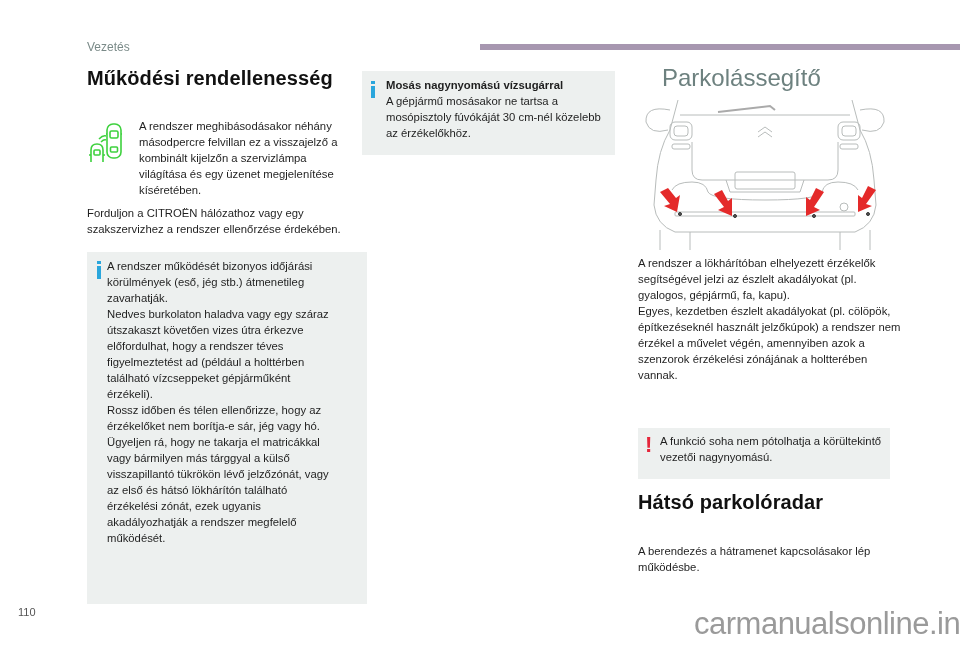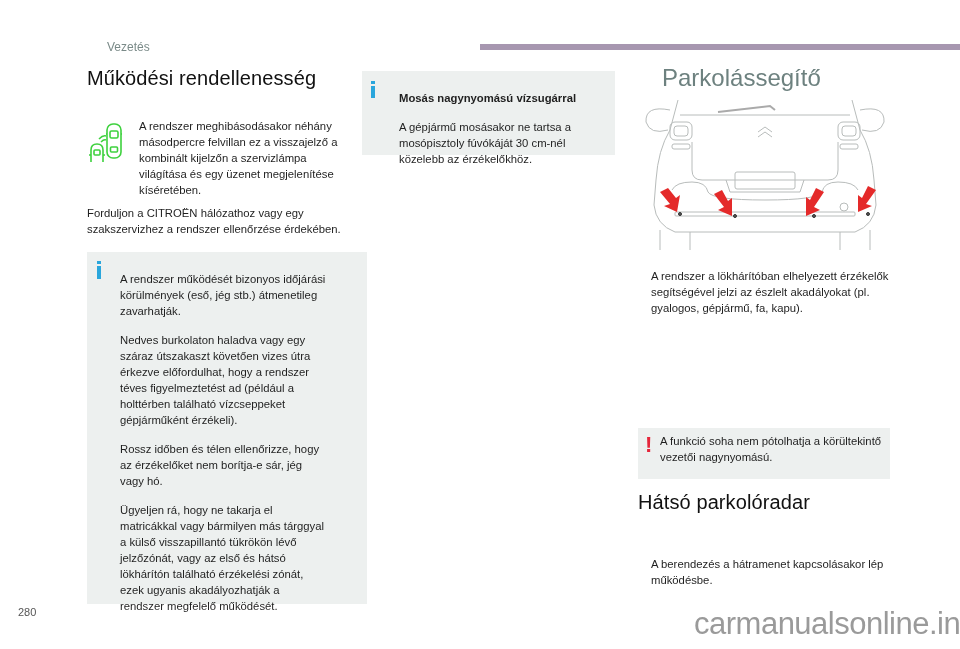--- a/index.html
+++ b/index.html
@@ -1,30 +1,30 @@
 <!DOCTYPE html>
 <html><head>
 <meta charset="utf-8">
 <style>
   html, body { margin:0; padding:0; }
   body { width:960px; height:649px; background:#ffffff; position:relative; overflow:hidden;
          font-family:"Liberation Sans", sans-serif; color:#1a1a1a; }
   .abs { position:absolute; }
-  .section-tag { left:87px; top:40px; font-size:12px; color:#7a8a88;margin-left:20px; }
+  .section-tag { left:87px; top:40px; font-size:12px; color:#7a8a88; }
   .header-bar { left:480px; top:44px; width:480px; height:6px; background:#a797b0; }
-  .h-bold { font-weight:normal; font-size:20px; color:#111; letter-spacing:0.1px; }
+  .h-bold { font-weight:bold; font-size:20px; color:#111; letter-spacing:0.1px; }
   .h-light { font-size:24px; color:#6d817f; font-weight:normal;margin-left:24px; }
   .body-txt { font-size:11.3px; line-height:16px; color:#1f1f1f; }
   .note-box { background:#edf0ef; }
   .info-bar { position:absolute; width:4px; background:#2aa6dc; }
   .info-dot { position:absolute; width:4px; height:3px; background:#2aa6dc; }
   .warn-icon { position:absolute; color:#e5263b; font-weight:bold; font-size:22px; line-height:22px; font-family:"Liberation Sans", sans-serif; }
   .page-num { left:18px; top:606px; font-size:11px; color:#555; }
   .watermark { left:694px; top:606px; font-size:31px; color:#9a9a9a; letter-spacing:-0.5px; font-family:"Liberation Sans", sans-serif; }
-  p { margin:13px; }
+  p { margin:0; }
 </style>
 </head>
 <body>
 
 <div class="abs section-tag">Vezetés</div>
 <div class="abs header-bar"></div>
 
 <div class="abs h-bold" style="left:87px;top:67px;">Működési rendellenesség</div>
 
 <div class="abs" style="left:88px;top:122px;width:42px;height:42px;">
@@ -118,27 +118,28 @@
       <polygon points="20,92 28,88 36,98 40,95 37,112 24,106 30,104"></polygon>
       <polygon points="74,94 82,90 88,101 92,98 92,116 78,110 84,107"></polygon>
       <polygon points="184,92 176,88 170,100 166,97 166,116 180,110 174,107"></polygon>
       <polygon points="236,90 228,86 222,98 218,95 218,112 232,106 226,104"></polygon>
     </g>
   </svg>
 </div>
 
 <div class="abs body-txt" style="left:638px;top:255px;width:265px;">
   <p>A rendszer a lökhárítóban elhelyezett érzékelők segítségével jelzi az észlelt akadályokat (pl. gyalogos, gépjármű, fa, kapu).</p>
+  <p>Egyes, kezdetben észlelt akadályokat (pl. cölöpök, építkezéseknél használt jelzőkúpok) a rendszer nem érzékel a művelet végén, amennyiben azok a szenzorok érzékelési zónájának a holtterében vannak.</p>
 </div>
 
 <div class="abs note-box" style="left:638px;top:428px;width:252px;height:51px;">
   <div class="warn-icon" style="left:7px;top:6px;">!</div>
   <div class="body-txt" style="position:absolute;left:22px;top:5px;width:225px;">A funkció soha nem pótolhatja a körültekintő vezetői nagynyomású.</div>
 </div>
 
 <div class="abs h-bold" style="left:638px;top:491px;">Hátsó parkolóradar</div>
 
 <div class="abs body-txt" style="left:638px;top:543px;width:265px;">
   <p>A berendezés a hátramenet kapcsolásakor lép működésbe.</p>
 </div>
 
-<div class="abs page-num">280</div>
+<div class="abs page-num">110</div>
 <div class="abs watermark">carmanualsonline.info</div>
 
 </body></html>

